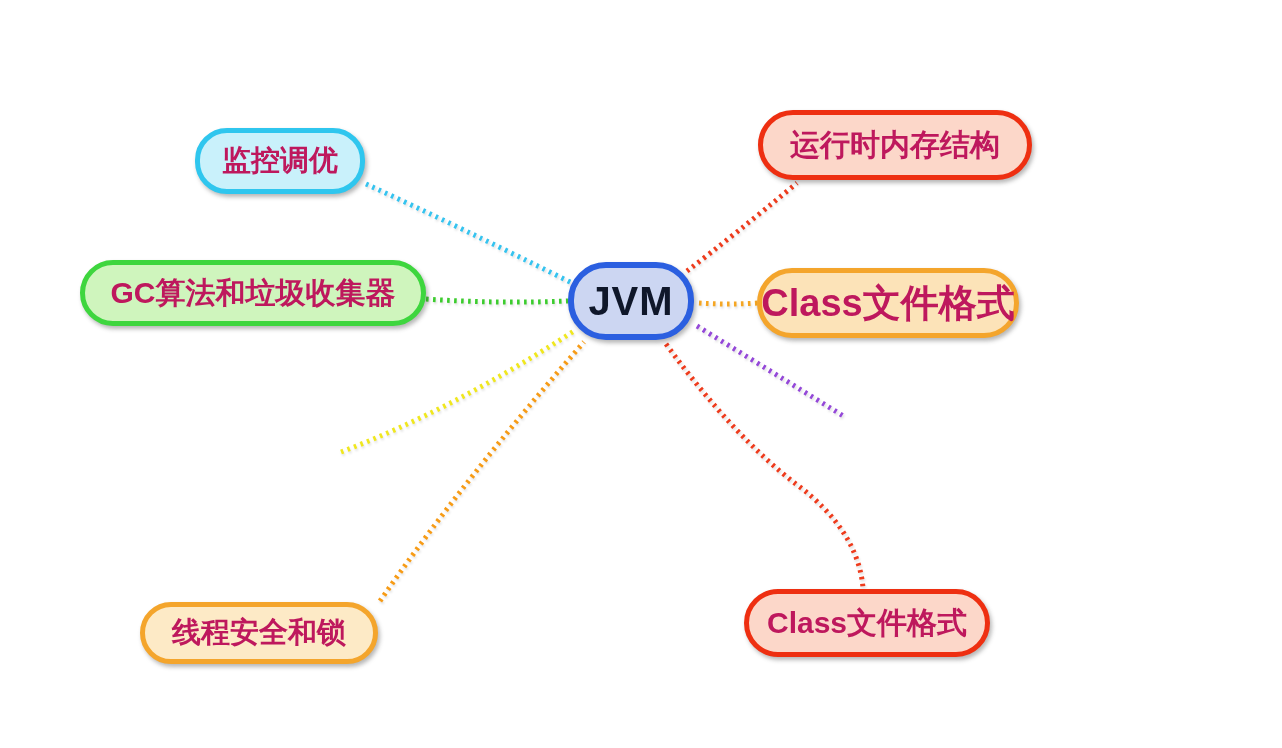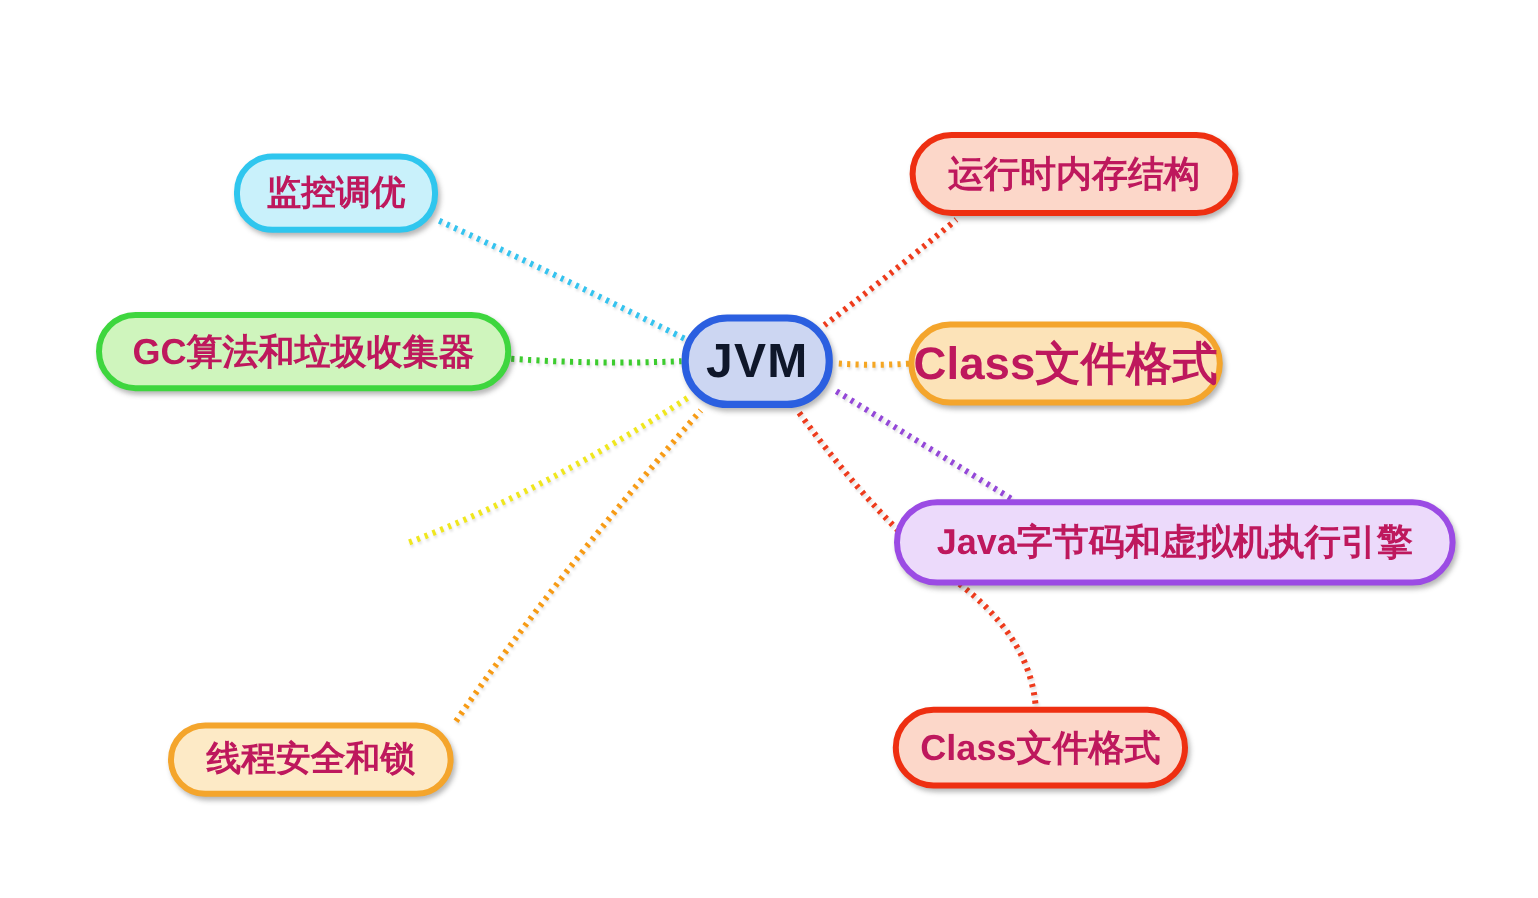--- a/index.html
+++ b/index.html
@@ -85,21 +85,18 @@
   </div>
 
   <div class="node" style="left: 758px; top: 110px; width: 274px; height: 70px; border-radius: 35px; font-size: 30px; background: rgb(252, 215, 201); border-color: rgb(238, 47, 17); font-family: Liberation Serif, serif;">
     <span>运行时内存结构</span>
   </div>
 
   <div class="node" style="left: 757px; top: 268px; width: 262px; height: 70px; border-radius: 35px; font-size: 38px; background: rgb(252, 227, 184); border-color: rgb(244, 165, 44);">
     <span>Class文件格式</span>
   </div>
 
-  <div class="node" style="left: 745px; top: 416px; width: 468px; height: 72px; border-radius: 36px; font-size: 30px; background: rgb(236, 218, 251); border-color: rgb(155, 75, 228);">
-    <span>Java字节码和虚拟机执行引擎</span>
-  </div>
 
   <div class="node" style="left: 744px; top: 589px; width: 246px; height: 68px; border-radius: 34px; font-size: 30px; background: rgb(252, 215, 201); border-color: rgb(238, 47, 17);">
     <span>Class文件格式</span>
   </div>
 
 </div>
 
 </body></html>

